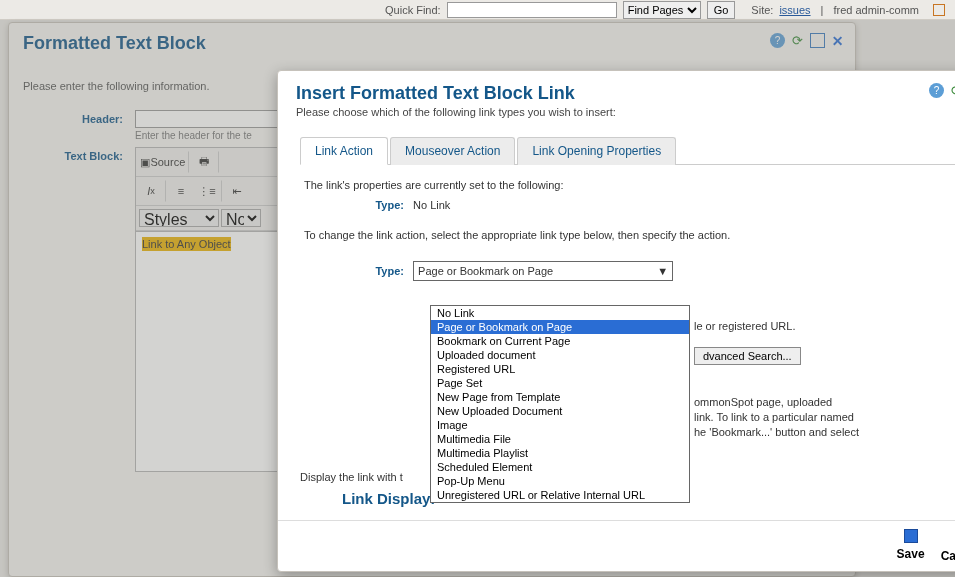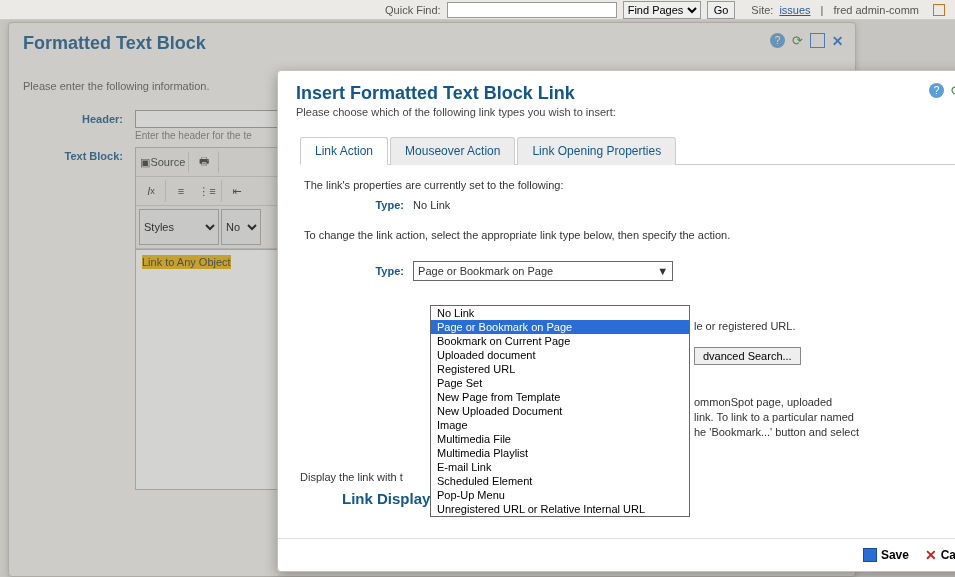--- a/index.html
+++ b/index.html
@@ -115,21 +115,21 @@
       height: 22px;
       min-width: 24px;
       border: 1px solid transparent;
       display: inline-flex;
       align-items: center;
       justify-content: center;
       font-size: 11px;
       color: #333;
     }
     .tb-sep { width: 2px; min-width: 2px; border-left: 1px solid #ccc; }
-    .tb-select { height: 36px; font-size: 11px; border: 1px solid #aaa; }
+    .tb-select { height: 18px; font-size: 16px; border: 1px solid #aaa; }
     .editor-area {
       background: #fff;
       border: 1px solid #b6b6b6;
       border-top: none;
       width: 400px;
       height: 240px;
       padding: 6px;
     }
     .editor-area .selected-text {
       background: #eab308;
@@ -274,20 +274,21 @@
       justify-content: flex-end;
       gap: 16px;
       font-size: 12px;
     }
     .modal-footer .act {
       display: inline-flex;
       align-items: center;
       gap: 4px;
       font-weight: bold;
       cursor: pointer;
+      flex-direction: column;
     }
     .save-icon { width:14px; height:14px; background:#2a6dd4; border:1px solid #1a4a9a; display:inline-block; }
     .cancel-x { color:#c62121; font-weight:bold; font-size:14px; }
     .help-icon { width:14px; height:14px; border-radius:50%; background:#5c9ed6; color:#fff; font-size:10px; display:inline-flex; align-items:center; justify-content:center; }
     .refresh-icon { color:#3a8a3a; font-size:13px; }
     .max-icon { width:12px; height:12px; border:1px solid #3a7abf; display:inline-block; }
     .close-x { color:#2a6dd4; font-weight:bold; font-size:14px; }
   </style>
 </head>
 <body>
@@ -421,17 +422,16 @@
     <div class="opt selected">Page or Bookmark on Page</div>
     <div class="opt">Bookmark on Current Page</div>
     <div class="opt">Uploaded document</div>
     <div class="opt">Registered URL</div>
     <div class="opt">Page Set</div>
     <div class="opt">New Page from Template</div>
     <div class="opt">New Uploaded Document</div>
     <div class="opt">Image</div>
     <div class="opt">Multimedia File</div>
     <div class="opt">Multimedia Playlist</div>
-    <div class="opt">E-mail Link</div>
     <div class="opt">Scheduled Element</div>
     <div class="opt">Pop-Up Menu</div>
     <div class="opt">Unregistered URL or Relative Internal URL</div>
   </div>
 
 </body></html>

